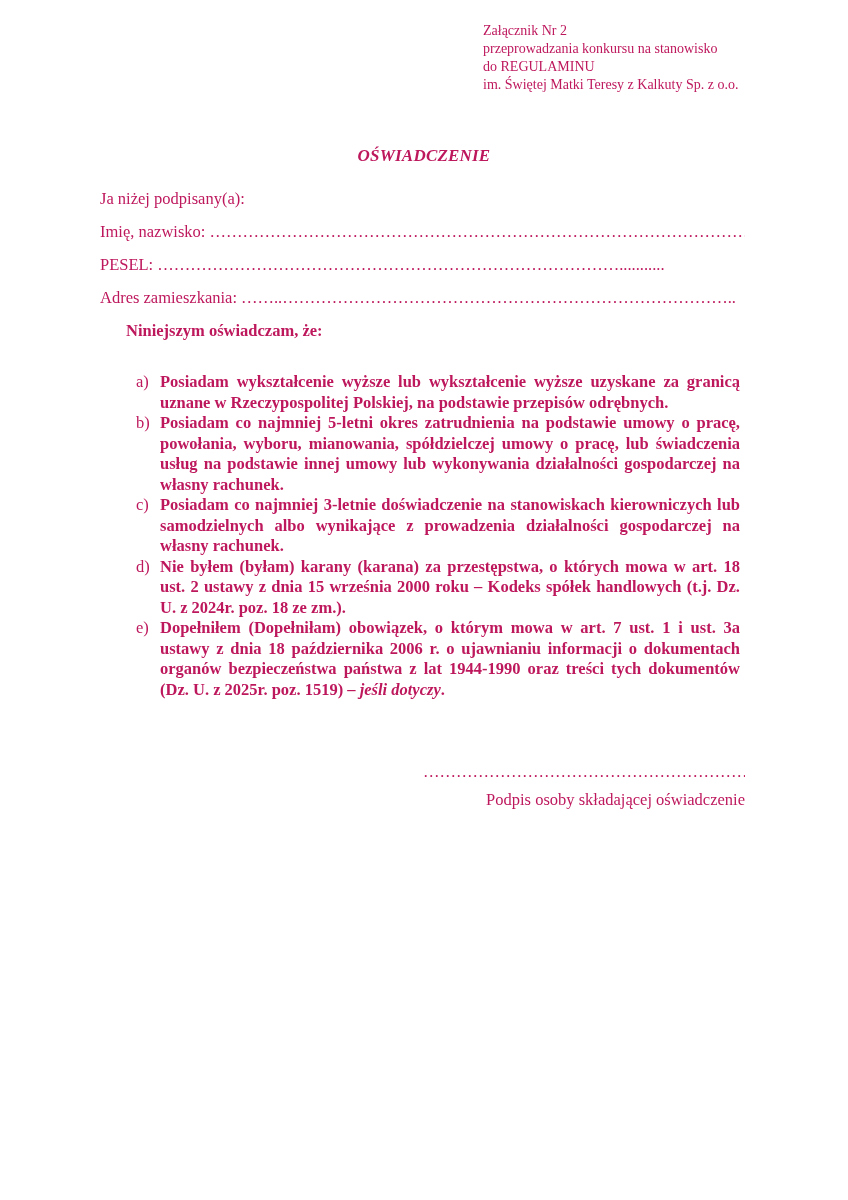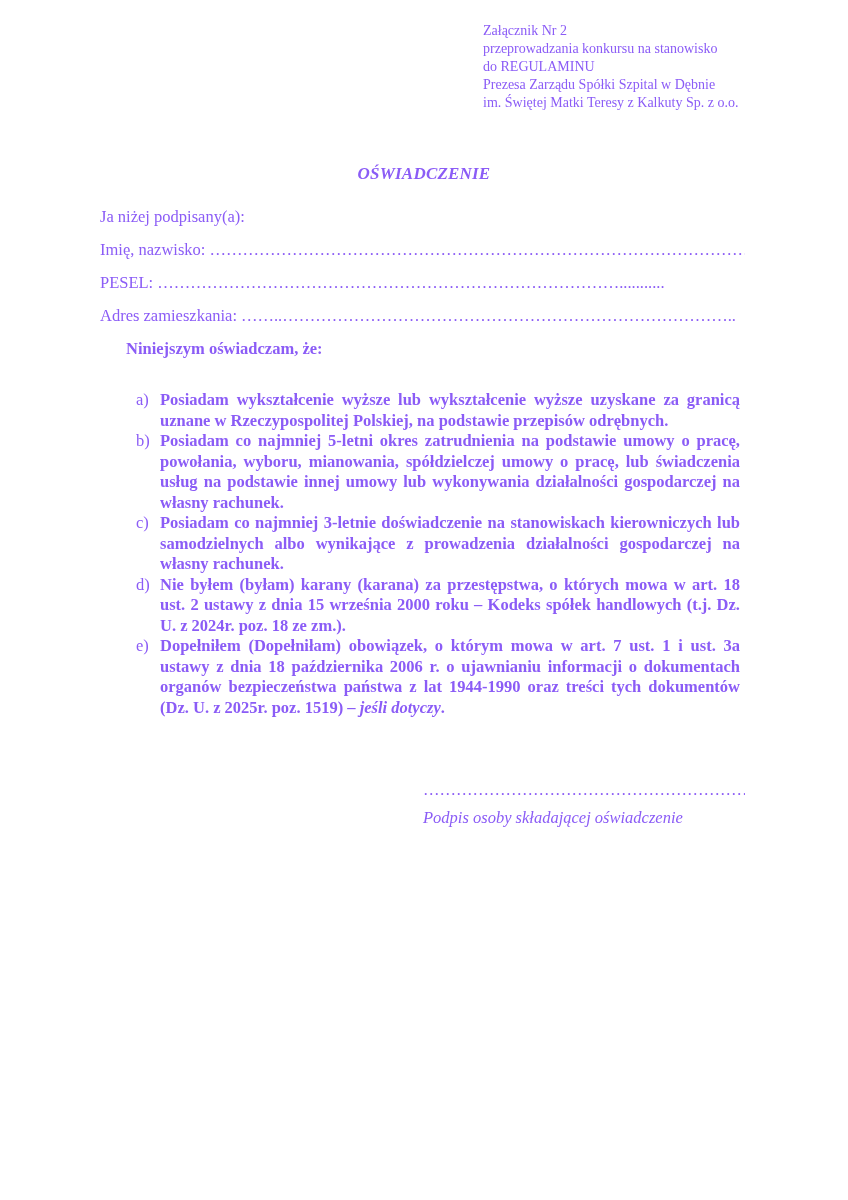--- a/index.html
+++ b/index.html
@@ -1,21 +1,21 @@
 <!DOCTYPE html>
 <html><head>
 <meta charset="utf-8">
 <style>
   * { box-sizing: border-box; }
   html, body { margin: 0; padding: 0; background: #ffffff; }
   .page {
     width: 848px;
     height: 1200px;
     background: #ffffff;
-    color: #8b5cf6;
+    color: #be185d;
     font-family: "Liberation Serif", "DejaVu Serif", serif;
     position: relative;
     overflow: hidden;
     padding-top: 22px;
   }
   .hdr {
     margin-left: 483px;
     font-size: 14px;
     line-height: 18px;
     white-space: nowrap;
@@ -61,35 +61,33 @@
   .item .marker { flex: 0 0 24px; }
   .item .body { flex: 1 1 auto; text-align: justify; padding-right: 5px; font-weight: bold; }
   .signature {
     margin-top: 62px;
     margin-left: auto;
     width: 322px;
     line-height: 20px;
   }
   .sig-dots { white-space: nowrap; overflow: hidden; }
   .sig-caption {
-    text-align: left;
-    font-style: italic;
+    text-align: right;
     margin-top: 8px;
   }
 </style>
 </head>
 <body>
 
 <div class="page">
 
   <div class="hdr">
     <div>Załącznik Nr 2</div>
     <div>przeprowadzania konkursu na stanowisko</div>
     <div>do REGULAMINU</div>
-    <div>Prezesa Zarządu Spółki Szpital w Dębnie</div>
     <div>im. Świętej Matki Teresy z Kalkuty Sp. z o.o.</div>
   </div>
 
   <div class="title">OŚWIADCZENIE</div>
 
   <div class="content">
 
     <div class="intro">
       <p class="intro-line">Ja niżej podpisany(a):</p>
 

